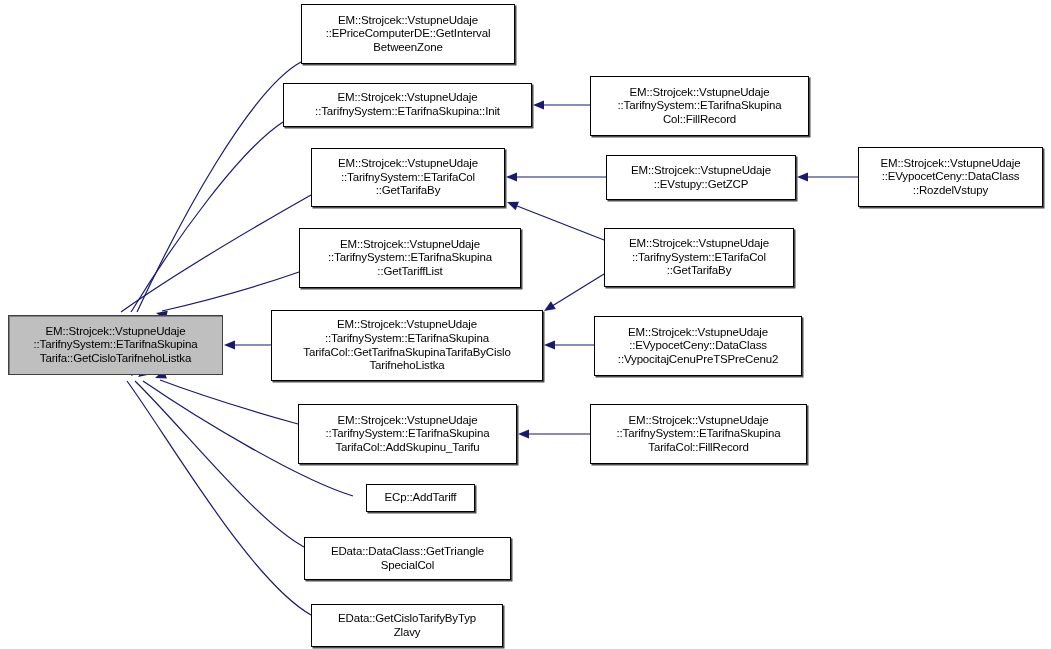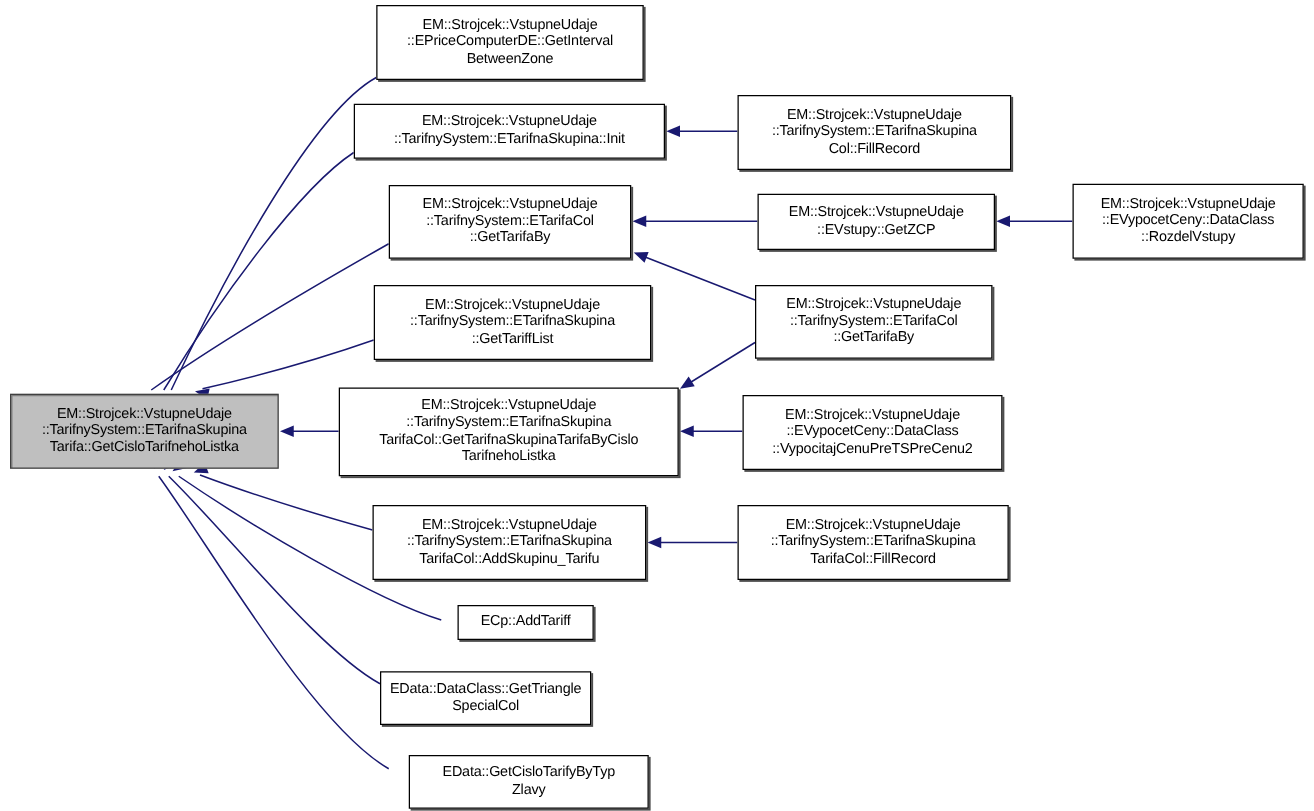--- a/index.html
+++ b/index.html
@@ -106,17 +106,17 @@
     <div class="node shadow" style="left: 594px; top: 316px; width: 208px; height: 60px;">EM::Strojcek::VstupneUdaje
 ::EVypocetCeny::DataClass
 ::VypocitajCenuPreTSPreCenu2</div>
     <div class="node shadow" style="left: 298px; top: 404px; width: 219px; height: 60px;">EM::Strojcek::VstupneUdaje
 ::TarifnySystem::ETarifnaSkupina
 TarifaCol::AddSkupinu_Tarifu</div>
     <div class="node shadow" style="left: 590px; top: 404px; width: 217px; height: 60px;">EM::Strojcek::VstupneUdaje
 ::TarifnySystem::ETarifnaSkupina
 TarifaCol::FillRecord</div>
     <div class="node shadow" style="left: 366px; top: 484px; width: 109px; height: 28px;">ECp::AddTariff</div>
-    <div class="node shadow" style="left: 304px; top: 537px; width: 169px; height: 43px;">EData::DataClass::GetTriangle
+    <div class="node shadow" style="left: 304px; top: 537px; width: 207px; height: 43px;">EData::DataClass::GetTriangle
 SpecialCol</div>
-    <div class="node shadow" style="left: 311px; top: 604px; width: 192px; height: 43px; margin-left: 16px;">EData::GetCisloTarifyByTyp
+    <div class="node shadow" style="left: 311px; top: 604px; width: 192px; height: 43px;">EData::GetCisloTarifyByTyp
 Zlavy</div>
   </div>
 
 </body></html>

